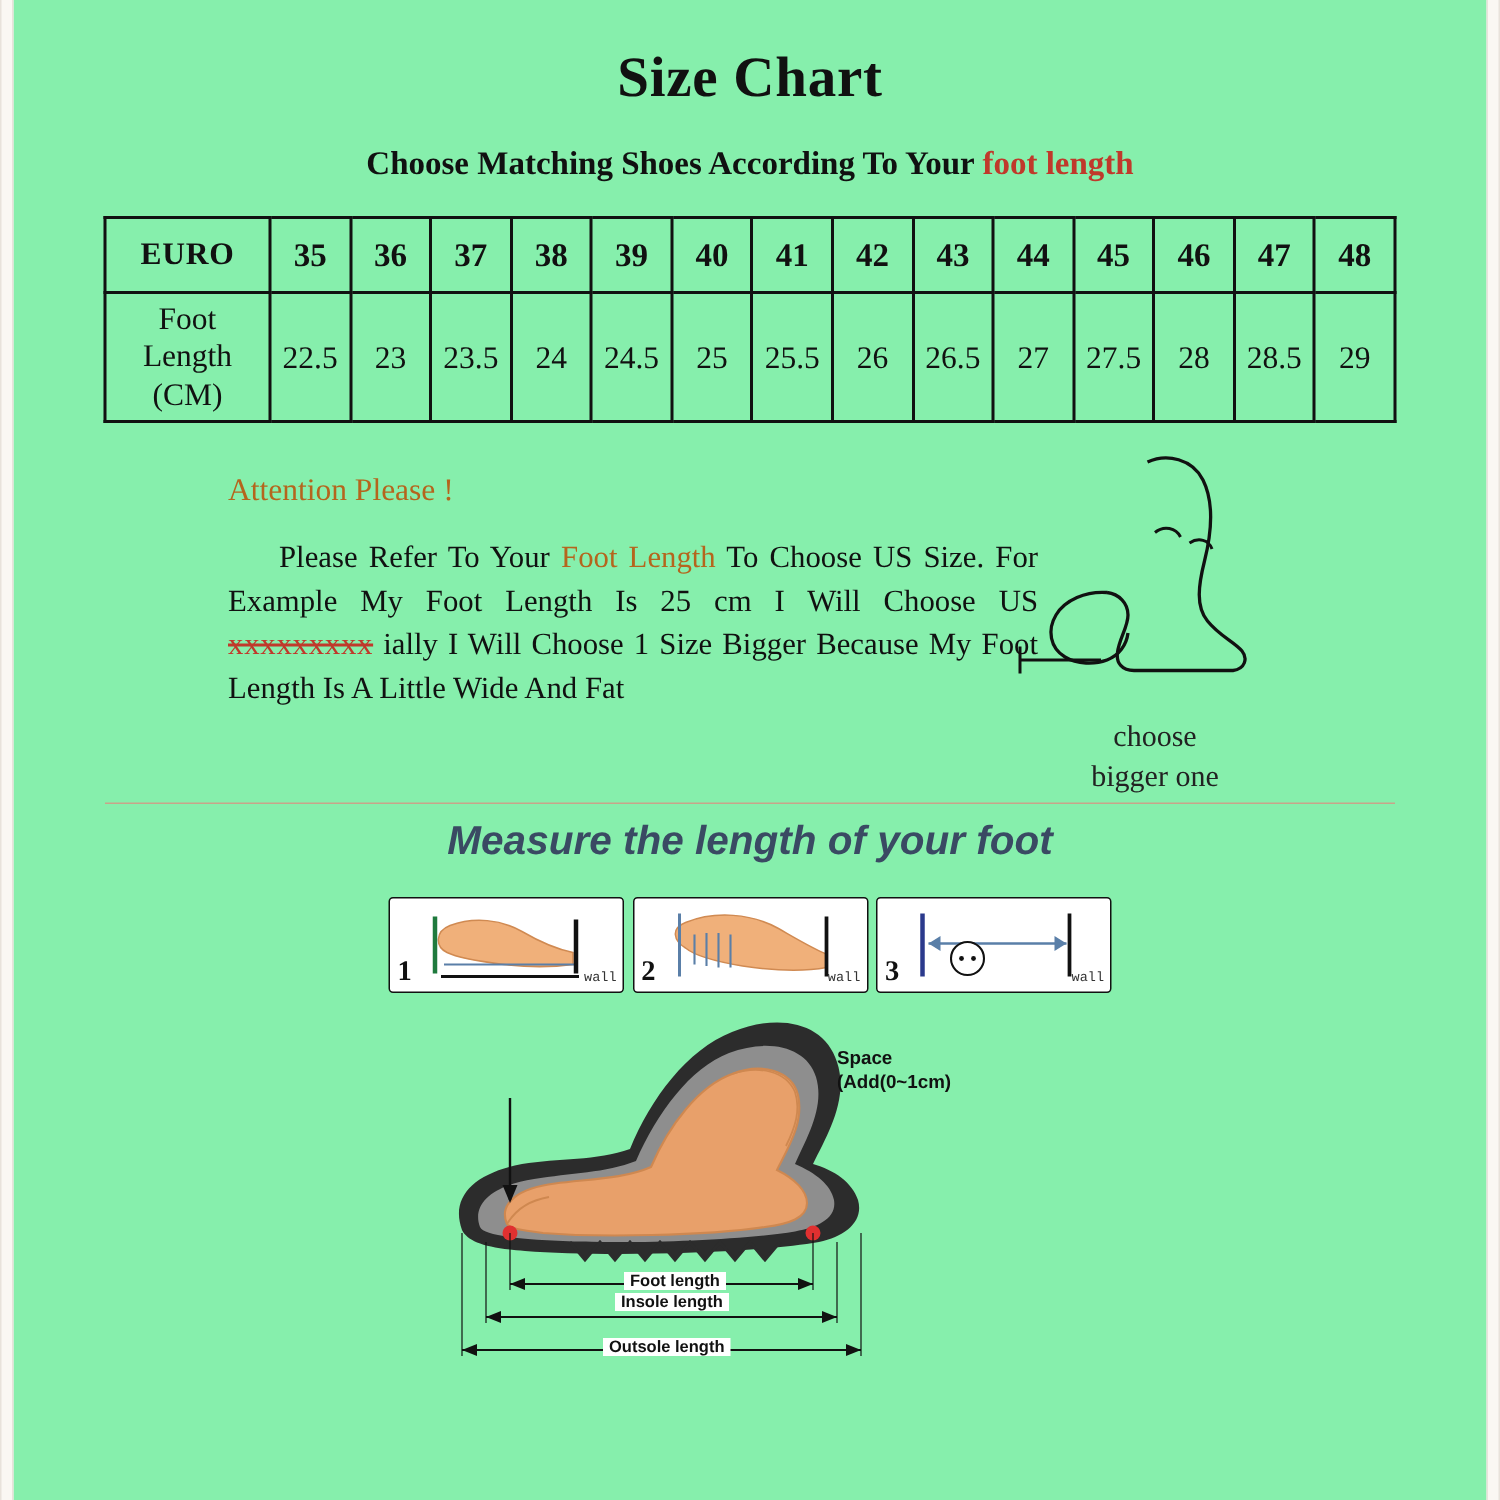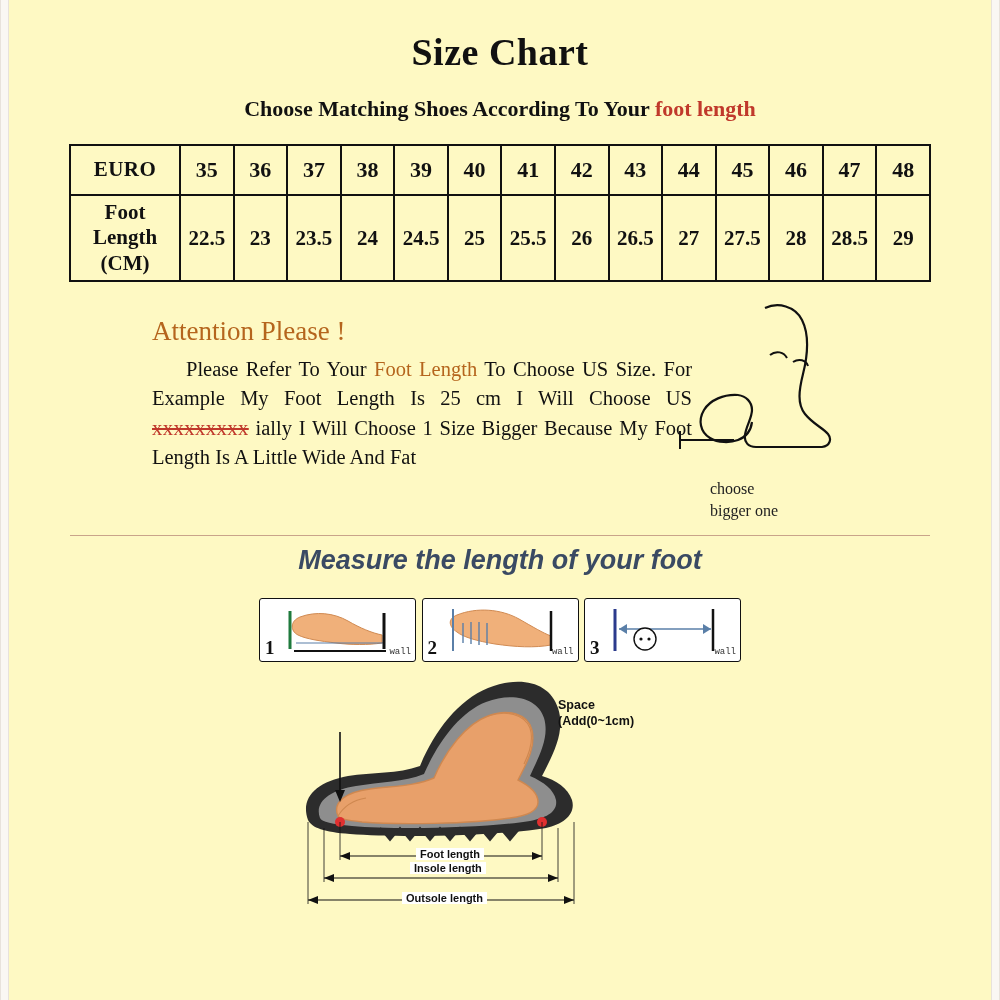--- a/index.html
+++ b/index.html
@@ -12,21 +12,21 @@
     height: 1000px;
     font-family: "Liberation Serif", serif;
     position: relative;
     overflow: hidden;
   }
   .page {
     position: absolute;
     left: 0; top: 0;
     width: 1000px;
     height: 1000px;
-    background: #fef9c3;
+    background: #86efac;
   }
   
   .edge-bar {
     position: absolute;
     top: 0;
     width: 7px;
     height: 1000px;
     background: #faf7f3;
     border-left: 1px solid #e8e2db;
     border-right: 1px solid #e8e2db;
@@ -81,21 +81,21 @@
     color: #111111;
   }
   table.size-table tr.row-euro td {
     height: 46px;
     font-size: 22px;
     font-weight: bold;
   }
   table.size-table tr.row-foot td {
     height: 82px;
     font-size: 21px;
-    font-weight: bold;
+    font-weight: normal;
     border-radius: 26px;
   }
   table.size-table td.label {
     width: 106px;
     font-size: 18px;
     font-weight: bold;
     line-height: 1.22;
   }
   table.size-table tr.row-euro td.label {
     font-size: 21px;
@@ -114,41 +114,42 @@
     top: 12px;
     width: 540px;
     font-family: "Liberation Serif", serif;
     font-size: 20.5px;
     color: #111111;
     line-height: 1.42;
     text-align: justify;
   }
   .attention-head {
     color: #b5651d;
-    font-size: 27px;
+    font-size: 21px;
     display: block;
-    margin-bottom: 5px;
+    margin-bottom: 16px;
   }
   .attention-body {
     display: block;
     text-indent: 34px;
   }
   .attention-body .foot-hl { color: #b5651d; }
   .attention-body .xxx {
     color: #c0392b;
     text-decoration: line-through;
     letter-spacing: 0.5px;
   }
   .choose-note {
     position: absolute;
     left: 700px;
     top: 178px;
     width: 120px;
-    font-family: "Liberation Serif", serif;
-    font-size: 16px;
+    text-align: center;
+    font-family: "Liberation Serif", serif;
+    font-size: 20px;
     color: #222222;
     line-height: 1.35;
   }
   .foot-sketch {
     position: absolute;
     left: 650px;
     top: 0px;
     width: 180px;
     height: 170px;
   }

